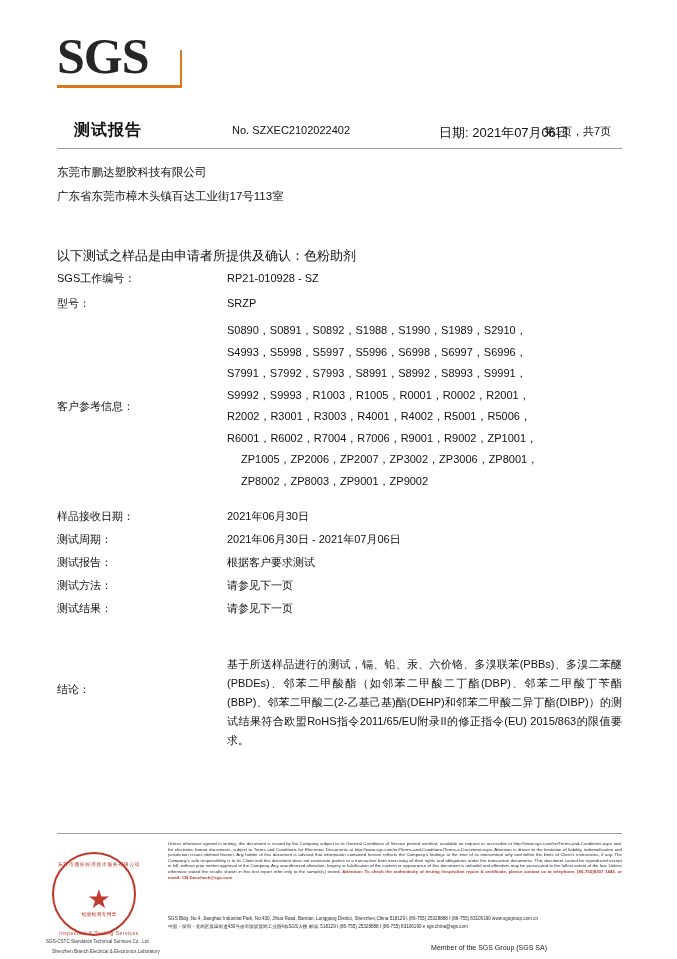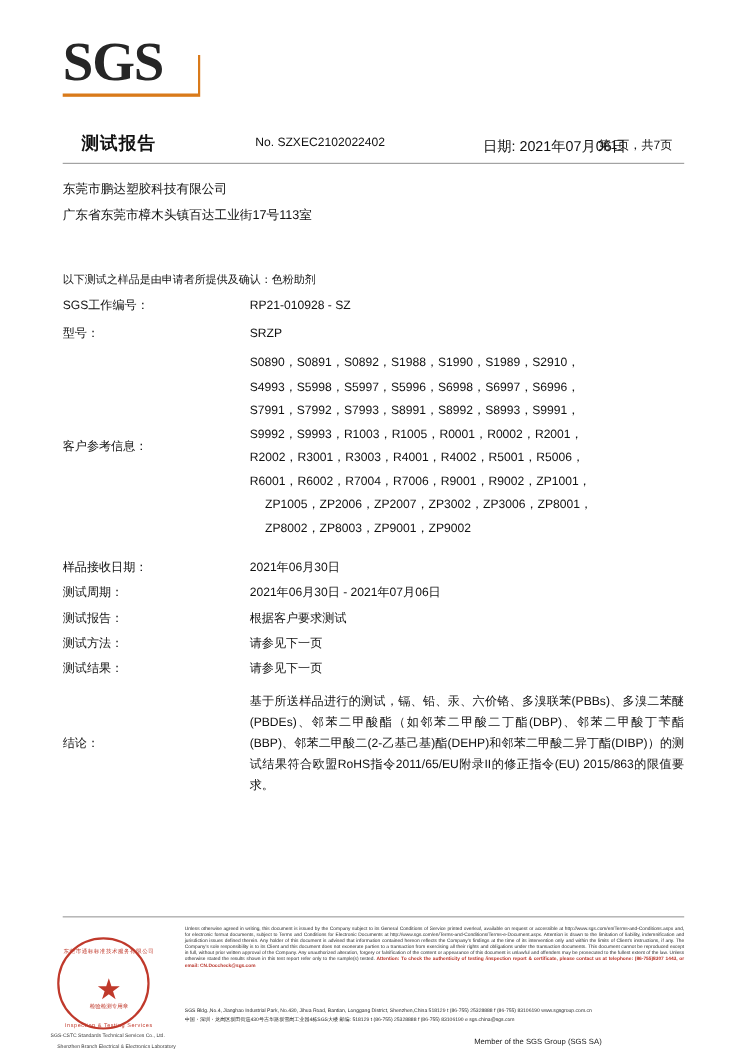--- a/index.html
+++ b/index.html
@@ -111,21 +111,21 @@
     font-size: 11.5px;
     line-height: 24px;
     color: #111;
   }
 
   
   .intro {
     position: absolute;
     left: 57px;
     top: 247px;
-    font-size: 10px;
+    font-size: 13px;
     color: #111;
   }
 
   
   .fields {
     position: absolute;
     left: 57px;
     top: 270px;
     width: 565px;
     font-size: 11px;
@@ -149,20 +149,21 @@
     line-height: 21.5px;
     white-space: pre;
   }
   .ref-indent {
     padding-left: 14px;
   }
   .tight .field-row { margin-bottom: 6px; }
   .conclusion-value {
     line-height: 19px;
     text-align: justify;
+    margin-top: 26px;
   }
 
   
   .footer-rule {
     position: absolute;
     left: 57px;
     top: 833px;
     width: 565px;
     height: 1px;
     background: #9a9a9a;

